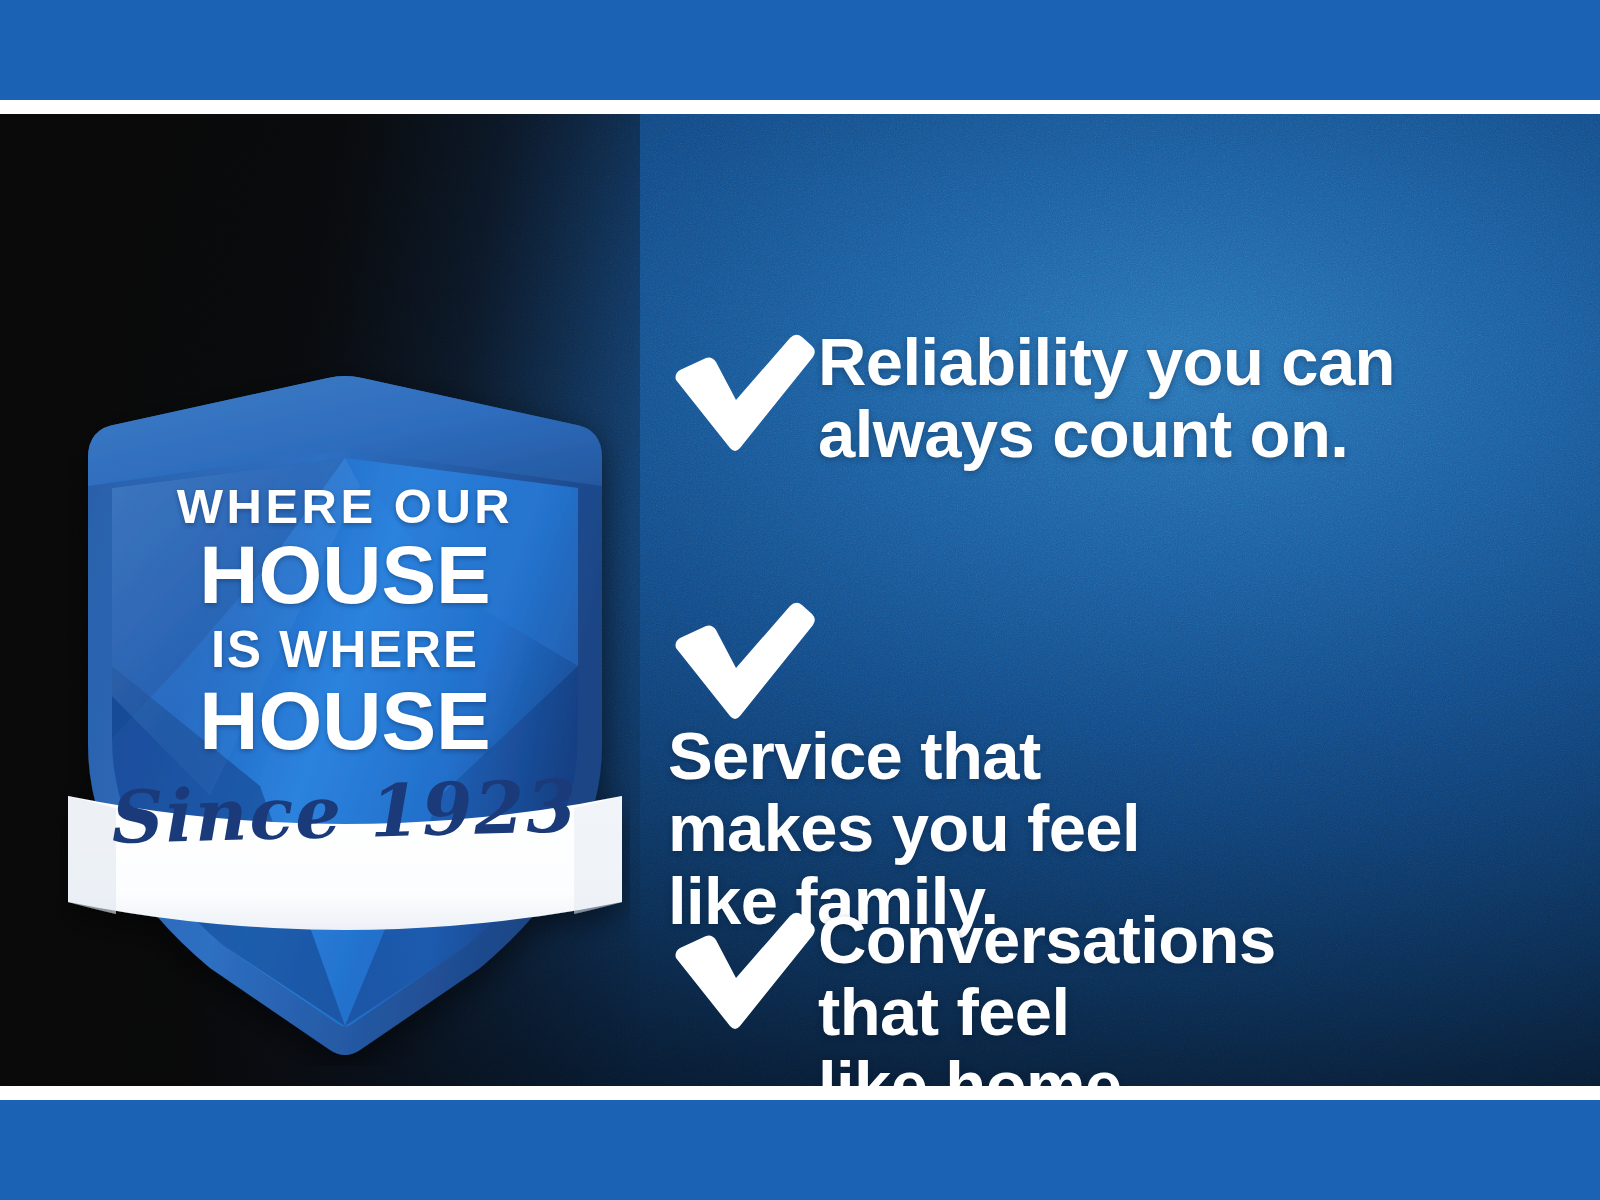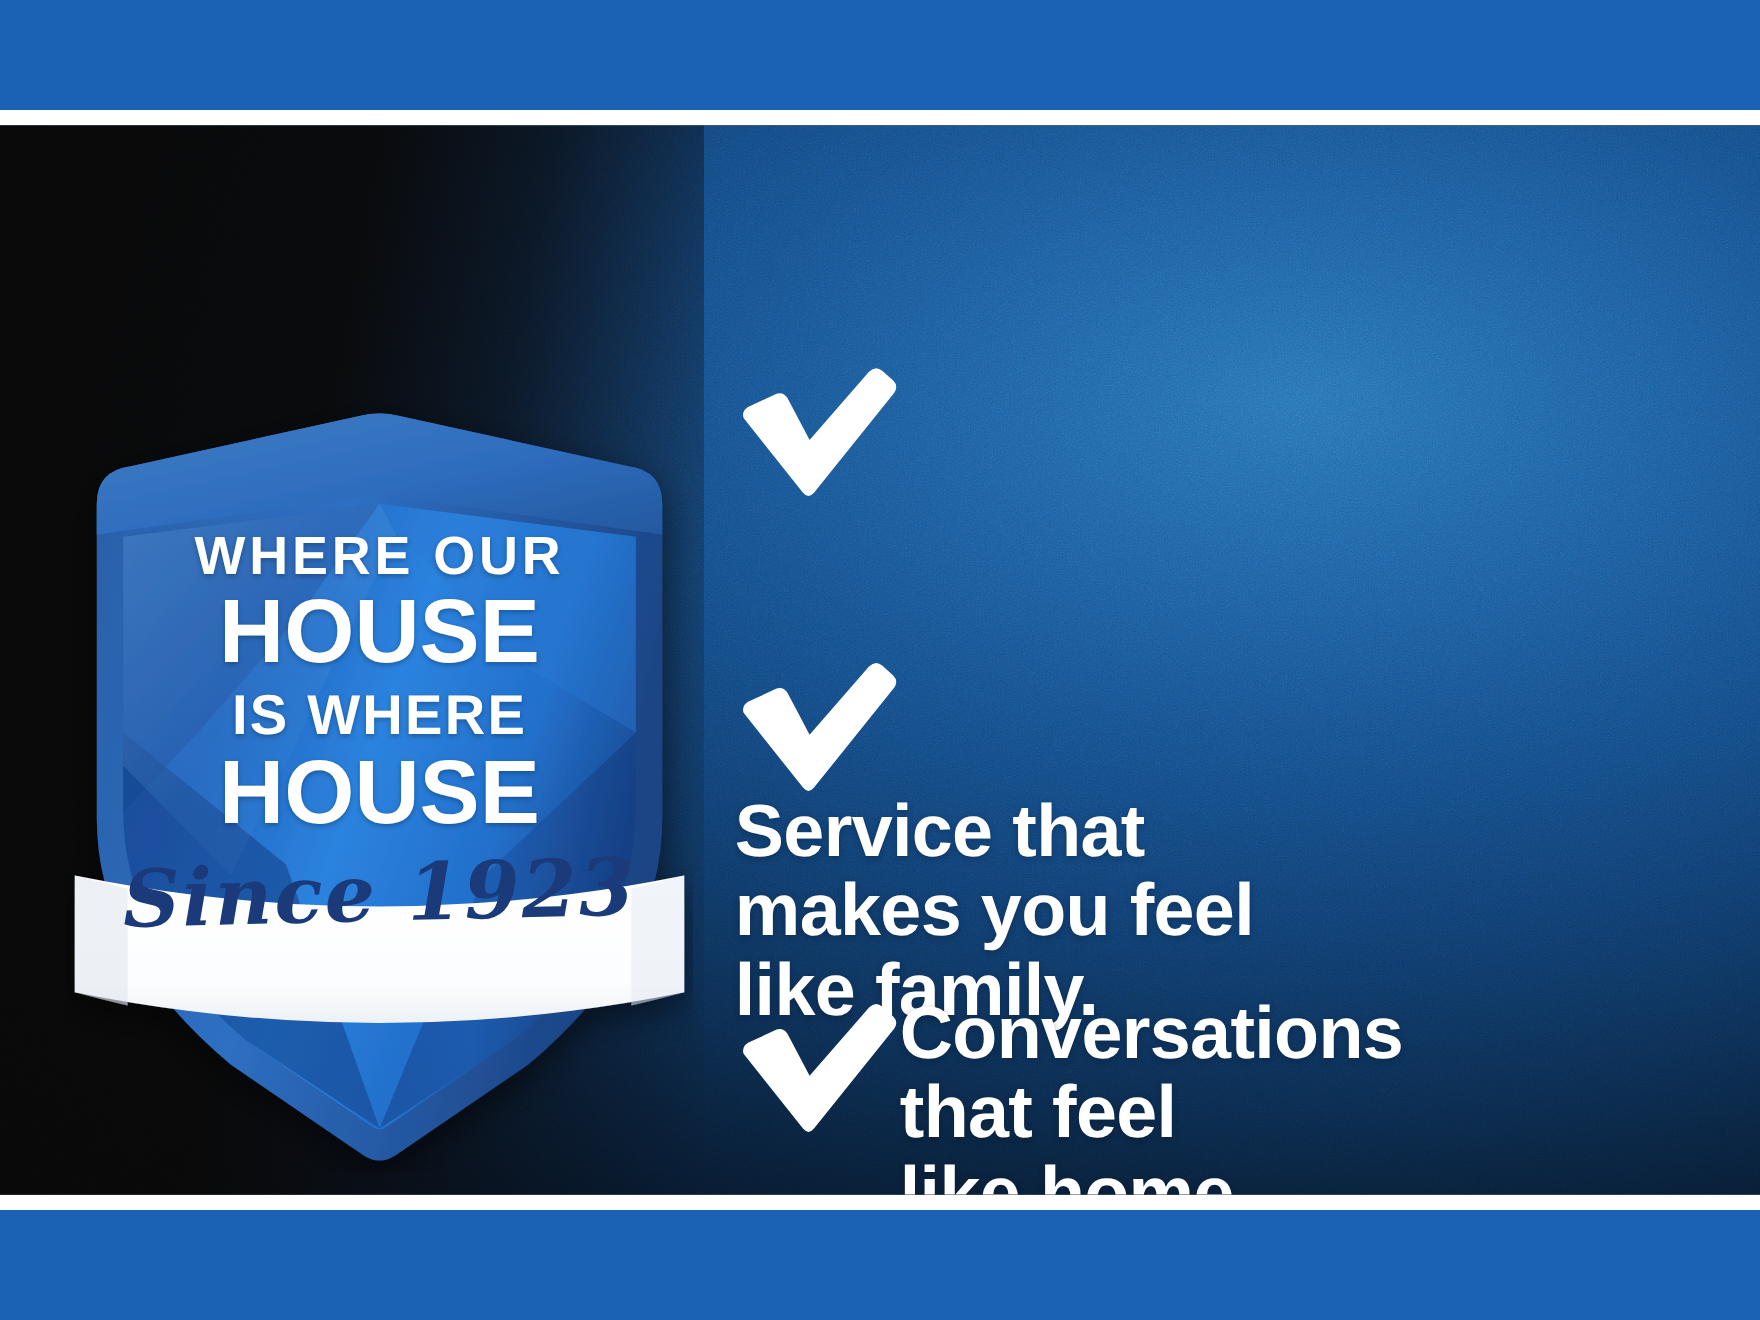--- a/index.html
+++ b/index.html
@@ -294,20 +294,22 @@
                      L 68 68
                      L 122 6
                      Q 128 0 134 5
                      L 144 14
                      Q 149 19 145 25
                      L 72 116
                      Q 67 122 62 116
                      Z" fill="#ffffff"></path>
           </svg>
         </span>
+        <span class="bullet-text">Reliability you can
+always count on.</span>
       </div>
 
       <div class="bullet" id="bullet-1">
         <span class="check-icon">
           <svg width="150" height="120" viewBox="0 0 150 120" xmlns="http://www.w3.org/2000/svg">
             <path d="M 8 48
                      Q 6 42 12 38
                      L 38 26
                      Q 44 24 48 30
                      L 68 68

